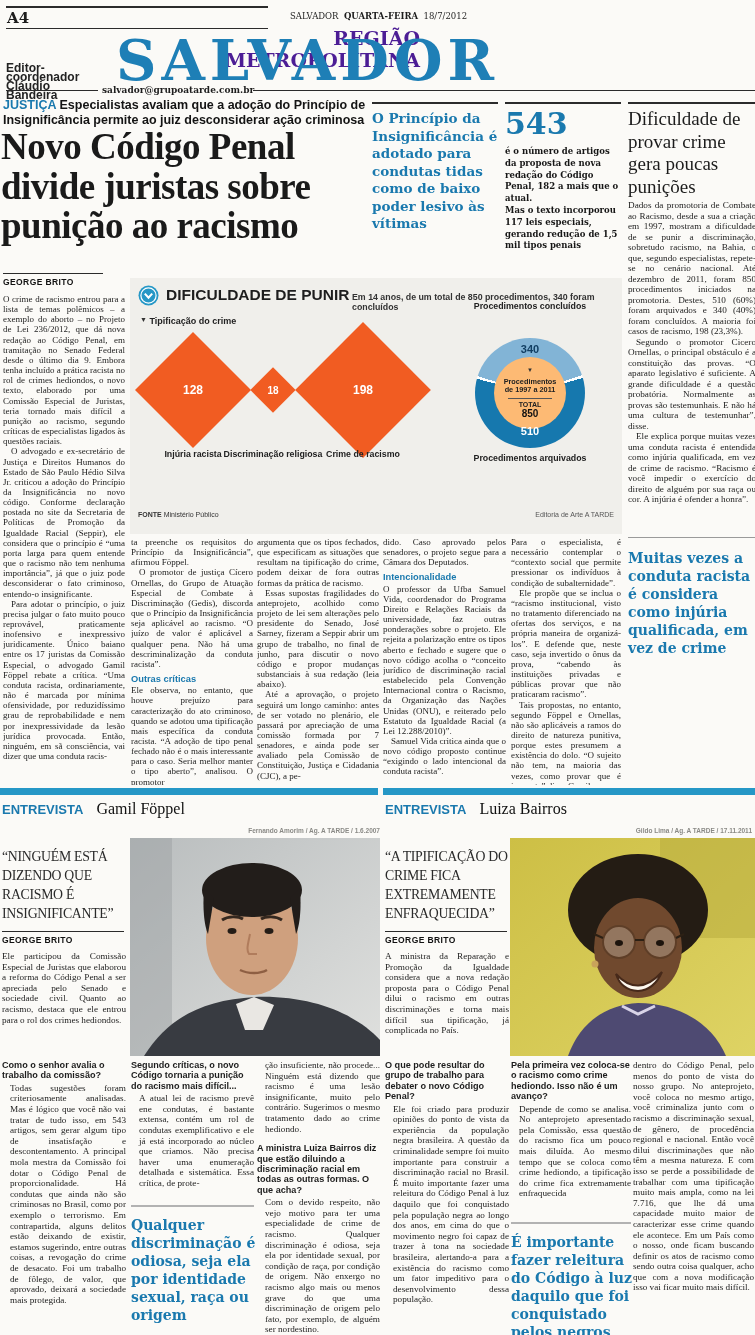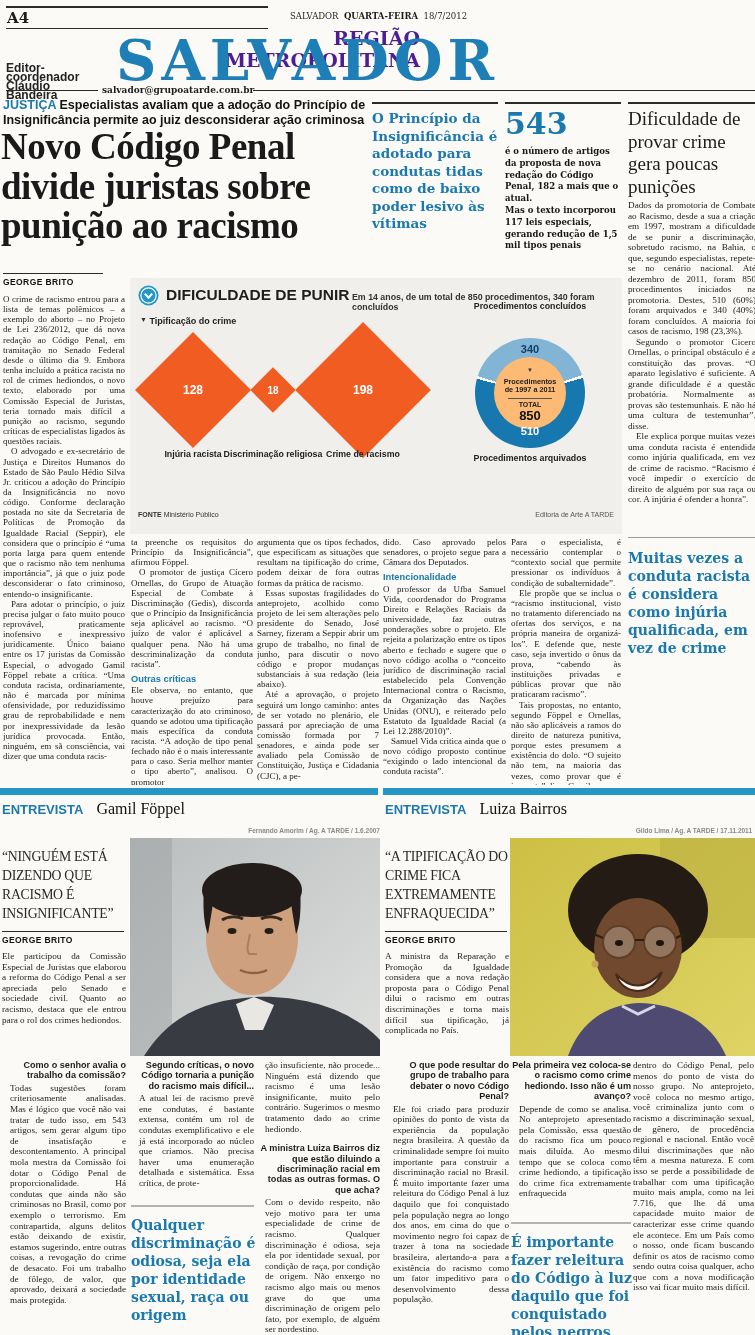--- a/index.html
+++ b/index.html
@@ -14,21 +14,21 @@
   .bt{font-size:9px;line-height:10.15px;text-align:justify;overflow:hidden;}
   .bt p{margin:0;}
   .bt p + p{text-indent:8px;}
   .subhd{font-family:"Liberation Sans",sans-serif;font-weight:bold;color:#1a79ae;
          font-size:9.3px;line-height:10.2px;margin:5px 0 1px;text-align:left;}
   
   .sb{font-size:9.2px;line-height:10.5px;}
   
   .iv{font-size:9.2px;line-height:10.6px;text-align:justify;overflow:hidden;}
   .iv .q{font-family:"Liberation Sans",sans-serif;font-weight:bold;font-size:9.1px;
-         line-height:10.4px;text-align:right;margin:9px 0 2px;}
+         line-height:10.4px;text-align:left;margin:9px 0 2px;}
   .iv .q:first-child{margin-top:0;}
   .iv .a{margin:0 0 0 8px;}
   .iv .acont{margin:0 0 0 8px;}
   .pq{font-family:"DejaVu Serif",serif;font-weight:bold;color:#1a79ae;
       font-size:14px;line-height:18px;text-align:left;}
   .headline{font-weight:600;color:#1a1a1a;letter-spacing:-0.5px;}
   .qhead{font-weight:500;color:#2a2a2a;font-size:13.8px;line-height:19px;letter-spacing:-0.3px;}
   .byline{font-family:"Liberation Sans",sans-serif;font-weight:bold;font-size:8.5px;
           letter-spacing:.4px;color:#111;}
   .credit{font-family:"Liberation Sans",sans-serif;font-weight:bold;font-size:6.5px;
@@ -136,21 +136,21 @@
     <div class="donut" style="left:345px;top:60px;width:110px;height:110px"></div>
     <span class="abs sans" style="left:400px;top:71px;transform:translate(-50%,-50%);font-weight:bold;font-size:11px;color:#123f63">340</span>
     <div class="donut-hole" style="left:364px;top:79px;width:72px;height:72px">
       <div style="margin-top:3px"><span class="chev" style="font-size:6px">▼</span></div>
       <div class="sans" style="font-size:7.3px;font-weight:bold;line-height:8.3px;color:#222">
         <span>Procedimentos</span><br>
         <span>de 1997 a 2011</span>
       </div>
       <div style="width:44px;height:1px;background:#555;margin:3px auto 2px"></div>
       <div class="sans" style="font-size:7px;font-weight:bold;color:#222">TOTAL</div>
-      <div class="sans" style="font-size:13px;font-weight:bold;color:#111">850</div>
+      <div class="sans" style="font-size:10px;font-weight:bold;color:#111">850</div>
     </div>
     <span class="abs sans" style="left:400px;top:153px;transform:translate(-50%,-50%);font-weight:bold;font-size:11px;color:#ffffff">510</span>
     <div class="abs ilabel" style="left:340px;top:176px;width:120px">Procedimentos arquivados</div>
 
     <div class="abs sans" style="left:8px;top:233px;font-size:7px;color:#333">
       <span style="font-weight:bold">FONTE</span>
       <span>Ministério Público</span>
     </div>
     <div class="abs sans" style="left:330px;top:233px;width:154px;font-size:7px;color:#555;text-align:right">Editoria de Arte A TARDE</div>
   </div>

